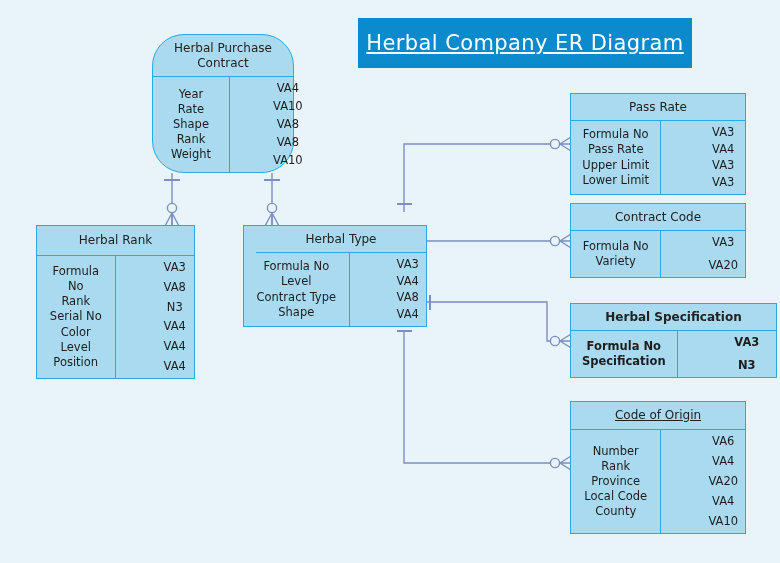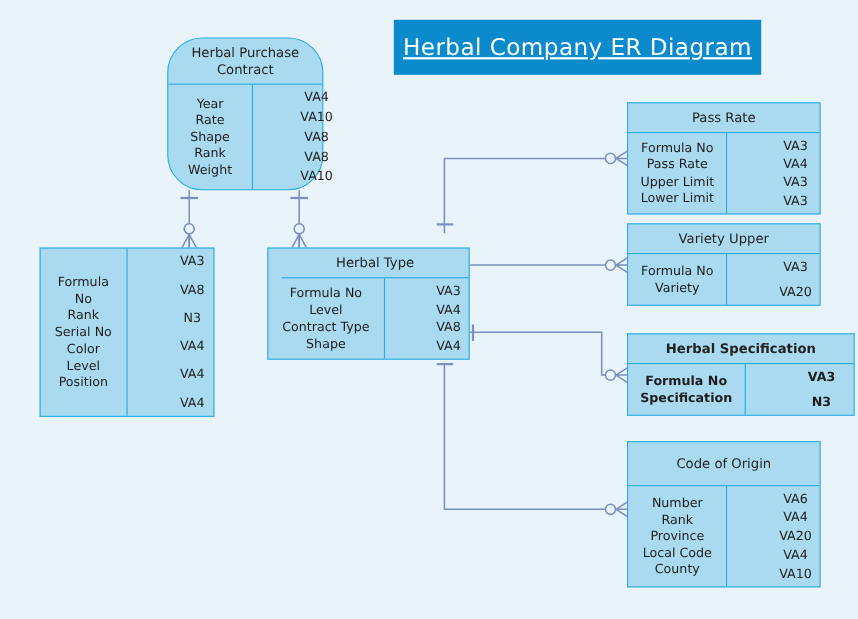--- a/index.html
+++ b/index.html
@@ -175,20 +175,21 @@
         <div class="type-row">VA4</div>
         <div class="type-row">VA10</div>
         <div class="type-row">VA8</div>
         <div class="type-row">VA8</div>
         <div class="type-row">VA10</div>
       </div>
     </div>
   </div>
 
   <div class="entity cols-50" style="left:36px; top:225px; width:159px; height:154px;">
+    <div class="entity-header" style="height:30px;">Herbal Rank</div>
     <div class="entity-body">
       <div class="attr-col">
         <div class="attr-row">Formula
 No</div>
         <div class="attr-row">Rank</div>
         <div class="attr-row">Serial No</div>
         <div class="attr-row">Color</div>
         <div class="attr-row">Level</div>
         <div class="attr-row">Position</div>
       </div>
@@ -233,21 +234,21 @@
       <div class="type-col">
         <div class="type-row">VA3</div>
         <div class="type-row">VA4</div>
         <div class="type-row">VA3</div>
         <div class="type-row">VA3</div>
       </div>
     </div>
   </div>
 
   <div class="entity cols-52" style="left:570px; top:203px; width:176px; height:75px;">
-    <div class="entity-header" style="height:27px;">Variety Upper</div>
+    <div class="entity-header" style="height:27px;">Contract Code</div>
     <div class="entity-body">
       <div class="attr-col">
         <div class="attr-row">Formula No</div>
         <div class="attr-row">Variety</div>
       </div>
       <div class="type-col">
         <div class="type-row">VA3</div>
         <div class="type-row">VA20</div>
       </div>
     </div>
@@ -261,21 +262,21 @@
         <div class="attr-row">Specification</div>
       </div>
       <div class="type-col">
         <div class="type-row">VA3</div>
         <div class="type-row">N3</div>
       </div>
     </div>
   </div>
 
   <div class="entity cols-52" style="left:570px; top:401px; width:176px; height:133px;">
-    <div class="entity-header" style="height:40px;">Code of Origin</div>
+    <div class="entity-header" style="height:28px;text-decoration:underline;">Code of Origin</div>
     <div class="entity-body">
       <div class="attr-col">
         <div class="attr-row">Number</div>
         <div class="attr-row">Rank</div>
         <div class="attr-row">Province</div>
         <div class="attr-row">Local Code</div>
         <div class="attr-row">County</div>
       </div>
       <div class="type-col">
         <div class="type-row">VA6</div>

